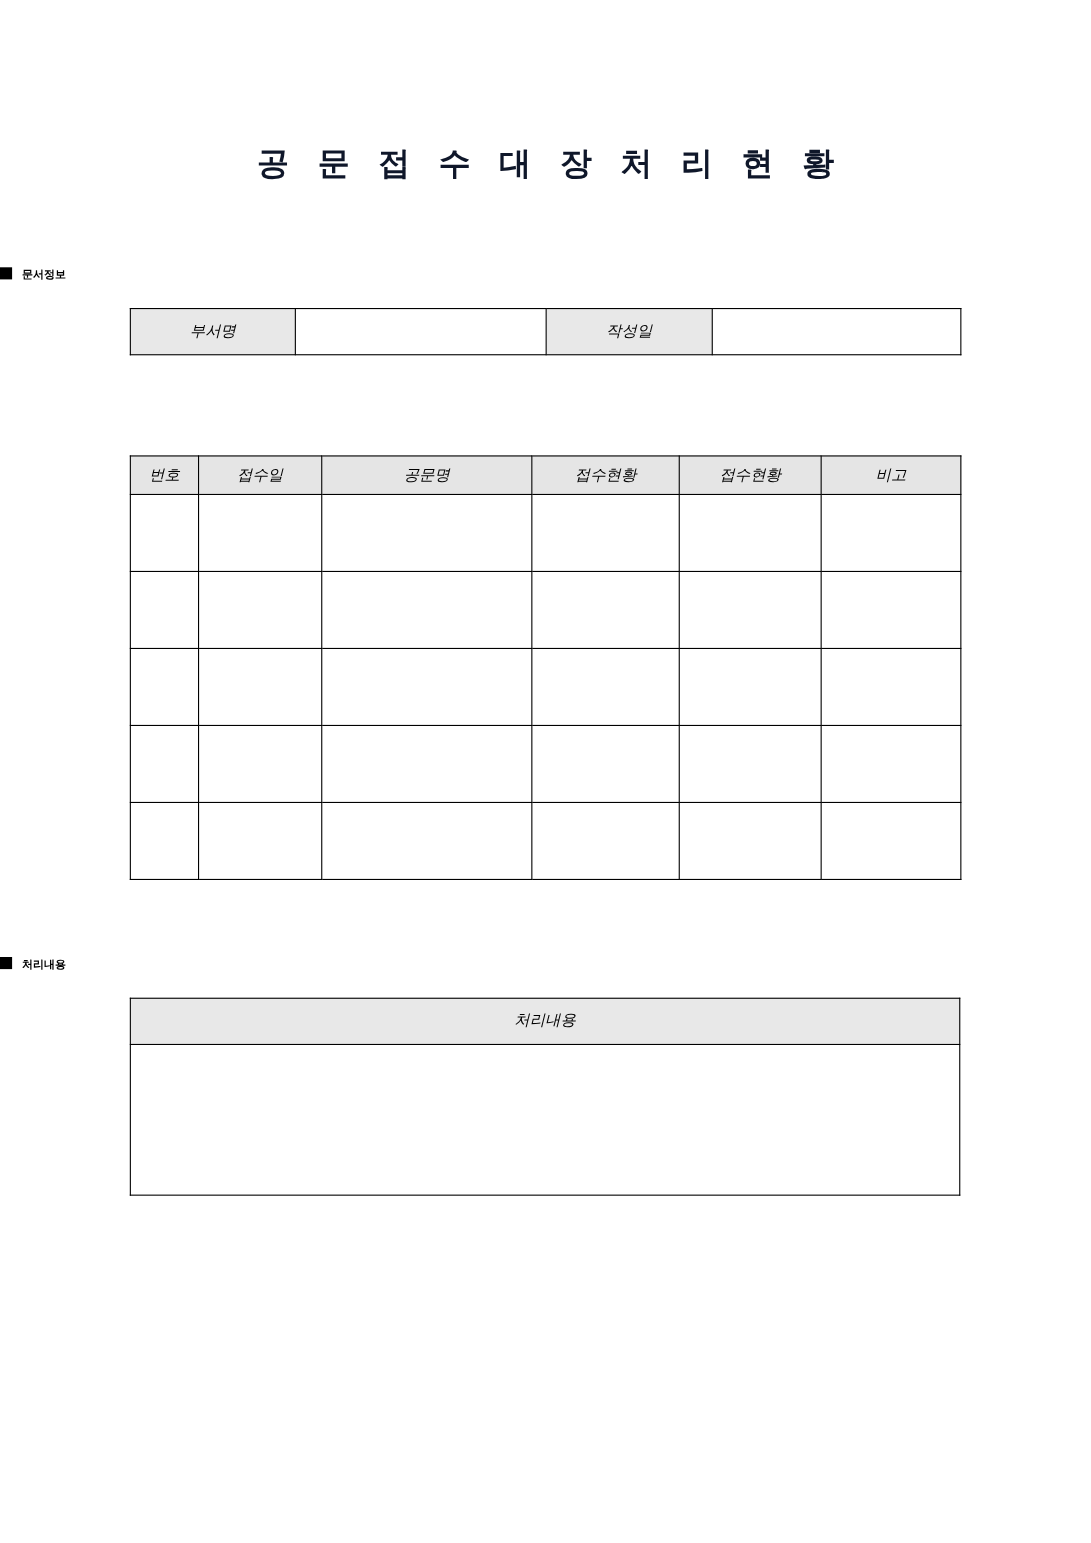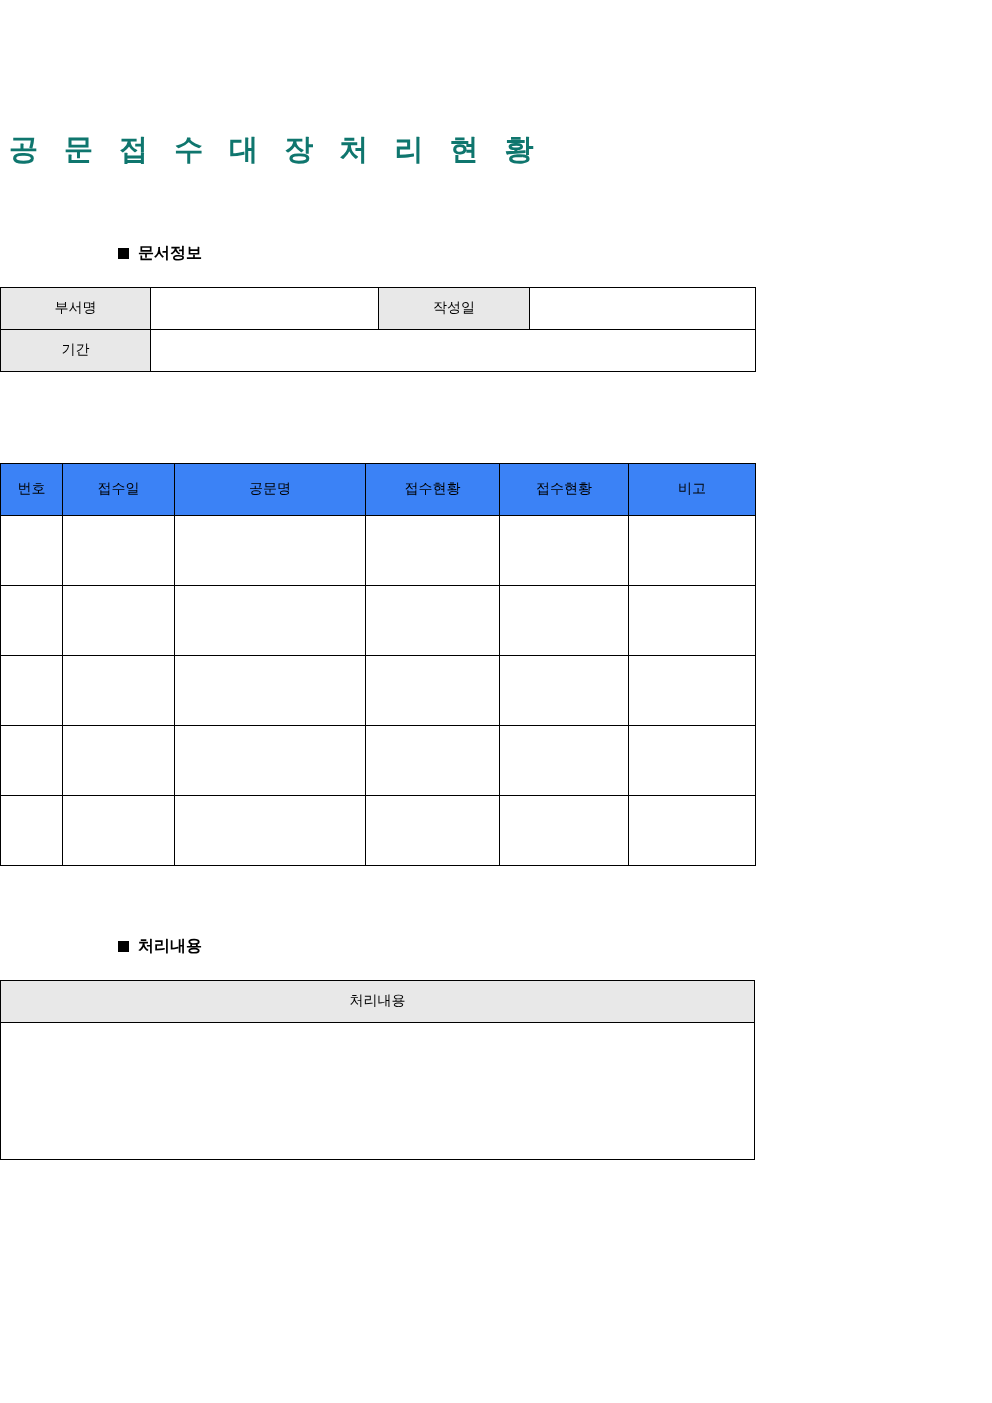--- a/index.html
+++ b/index.html
@@ -18,52 +18,53 @@
 
   .page {
     width: 992px;
     height: 1403px;
     padding: 0;
     position: relative;
   }
 
   
   .doc-title {
+    text-align: center;
     font-size: 29px;
     font-weight: bold;
     letter-spacing: 9px;
     padding-top: 132px;
     padding-left: 9px;
     line-height: 1.2;
-    color: #0f766e;
+    color: #0f172a;
   }
 
   
   .section-heading {
-    font-size: 16px;
+    font-size: 10px;
     font-weight: bold;
     color: #000;
     display: flex;
-    align-items: center;
     gap: 9px;
-    margin-left: 118px;
   }
   .section-heading .sq {
     display: inline-block;
     width: 11px;
     height: 11px;
     background: #000;
     flex: 0 0 auto;
   }
 
   
   table.form-table {
     border-collapse: collapse;
+    margin-left: 118px;
     width: 755px;
     table-layout: fixed;
+    font-style: italic;
   }
   table.form-table td,
   table.form-table th {
     border: 1px solid #000000;
     font-size: 14px;
     font-weight: normal;
     color: #000;
     text-align: center;
     vertical-align: middle;
     padding: 0;
@@ -76,21 +77,21 @@
   }
 
   
   #info-table td { height: 42px; }
   #info-table col.c1 { width: 150px; }
   #info-table col.c2 { width: 228px; }
   #info-table col.c3 { width: 151px; }
   #info-table col.c4 { width: 226px; }
 
   
-  #status-table th { height: 52px; background: #3b82f6; }
+  #status-table th { height: 35px; background: #e5e5e5; }
   #status-table td { height: 70px; }
   #status-table col.s1 { width: 62px; }
   #status-table col.s2 { width: 112px; }
   #status-table col.s3 { width: 191px; }
   #status-table col.s4 { width: 134px; }
   #status-table col.s5 { width: 129px; }
   #status-table col.s6 { width: 127px; }
 
   
   #detail-table th { height: 42px; background: #e8e8e8; }
@@ -124,24 +125,20 @@
         <col class="c2">
         <col class="c3">
         <col class="c4">
     </colgroup>
     <tbody>
       <tr>
         <td class="lbl">부서명</td>
         <td class="val"></td>
         <td class="lbl">작성일</td>
         <td class="val"></td>
-      </tr>
-      <tr>
-        <td class="lbl">기간</td>
-        <td class="val" colspan="3"></td>
       </tr>
     </tbody>
   </table>
 
   <div class="gap-t1-to-s2"></div>
 
 
   <div class="gap-head-to-table"></div>
 
   <table class="form-table" id="status-table">

